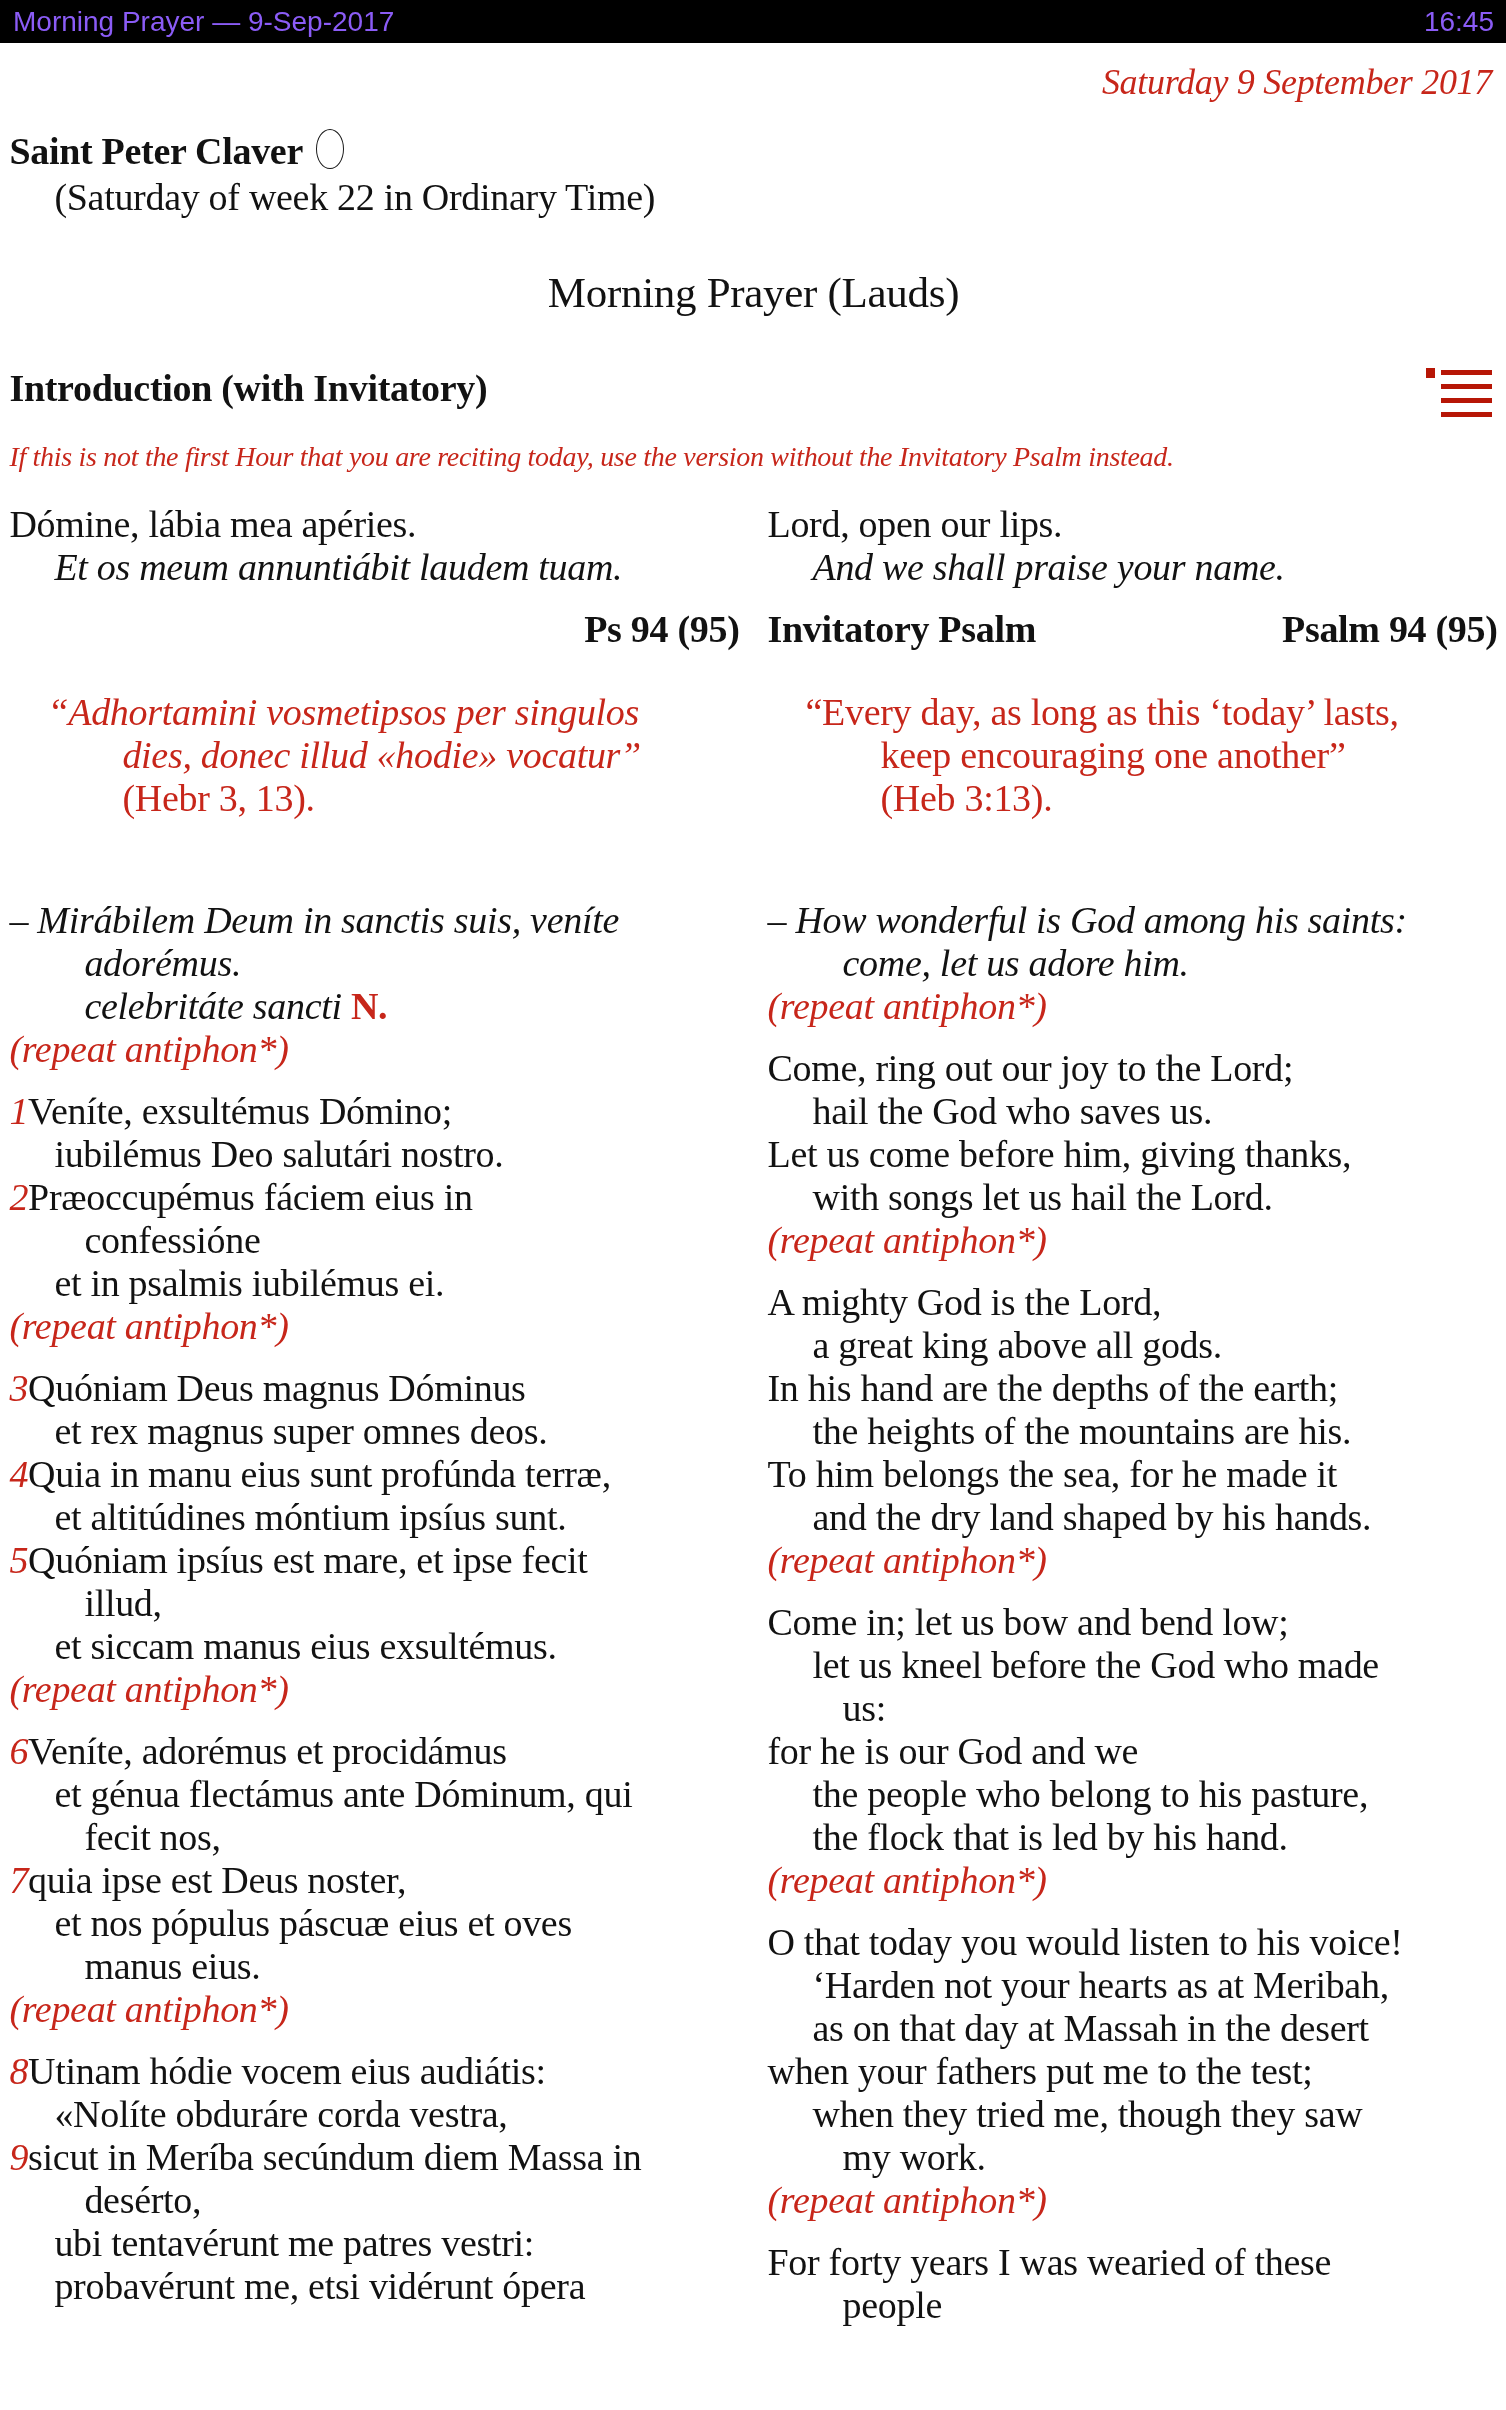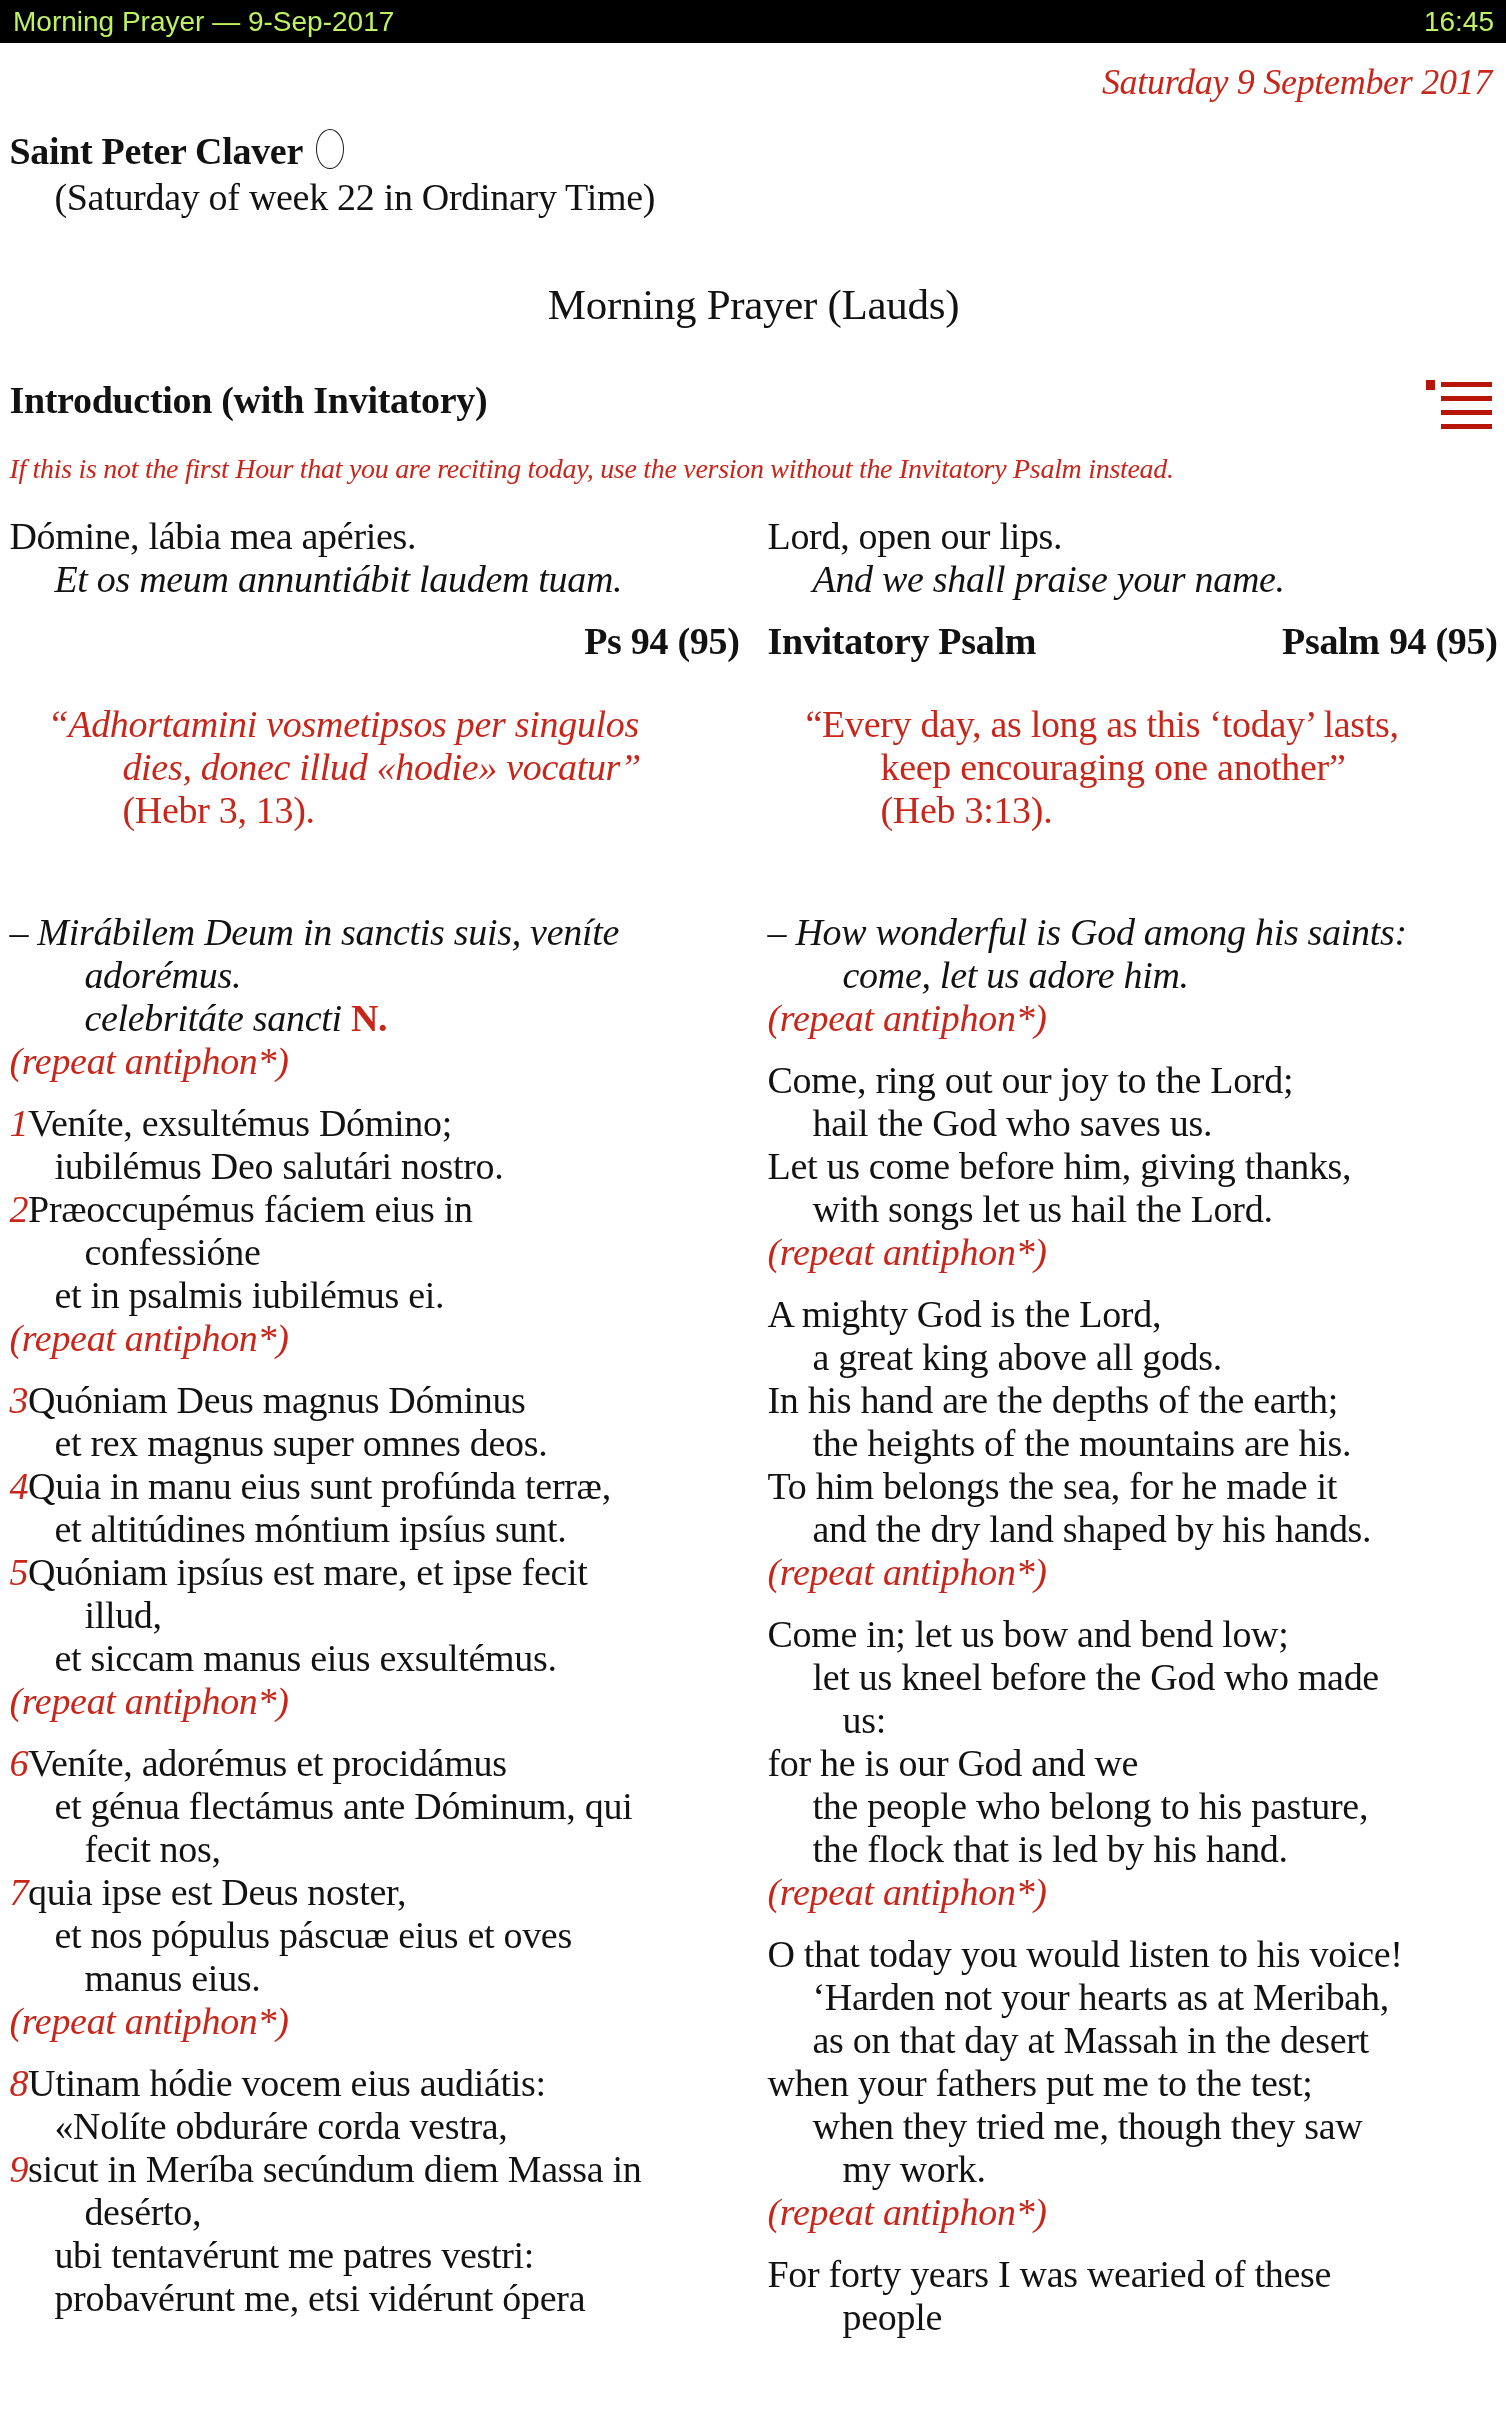--- a/index.html
+++ b/index.html
@@ -13,36 +13,36 @@
     width:1507px;height:2411px;overflow:hidden;
     background:#ffffff;color:var(--ink);
     font-family:"Liberation Serif", serif;
   }
   
   .statusbar{
     height:43px;background:#000;
     display:flex;justify-content:space-between;align-items:center;
     padding:14px 13px;
     font-family:"Liberation Sans", sans-serif;
-    font-size:28px;color:#bef264;
+    font-size:28px;color:#8b5cf6;
   }
   
   .content{padding:0 9.4px;letter-spacing:-0.3px;}
   .date-line{
     margin-top:17px;text-align:right;padding-right:5.6px;
     color:var(--red);font-style:italic;font-size:36px;line-height:45px;
   }
   .saint-line{margin-top:22.6px;font-size:38px;font-weight:bold;line-height:47px;}
   .saint-circle{
     display:inline-block;width:28px;height:40px;margin-left:13px;
     border:1.9px solid #1a1a1a;border-radius:50%;vertical-align:-5.6px;
     background:#fff;
   }
   .saint-sub{font-size:38px;line-height:45px;padding-left:45px;}
-  .page-title{margin-top:59px;text-align:center;font-size:43px;line-height:51px;}
+  .page-title{margin-top:47px;text-align:center;font-size:43px;line-height:51px;}
   .section-row{margin-top:47px;display:flex;justify-content:space-between;align-items:flex-start;}
   .section-title{font-size:38px;font-weight:bold;line-height:47px;}
   .toc-btn{
     background:none;border:none;padding:5.6px 5.6px 0 0;margin:0;cursor:pointer;
   }
   .toc-icon{position:relative;display:block;padding-left:15px;}
   .toc-bar{display:block;width:51px;height:4.7px;background:var(--icon-red);margin-bottom:9.4px;}
   .toc-bar:last-child{margin-bottom:0;}
   .toc-square{
     position:absolute;left:0;top:-1.9px;width:9.4px;height:9.4px;background:var(--icon-red);

